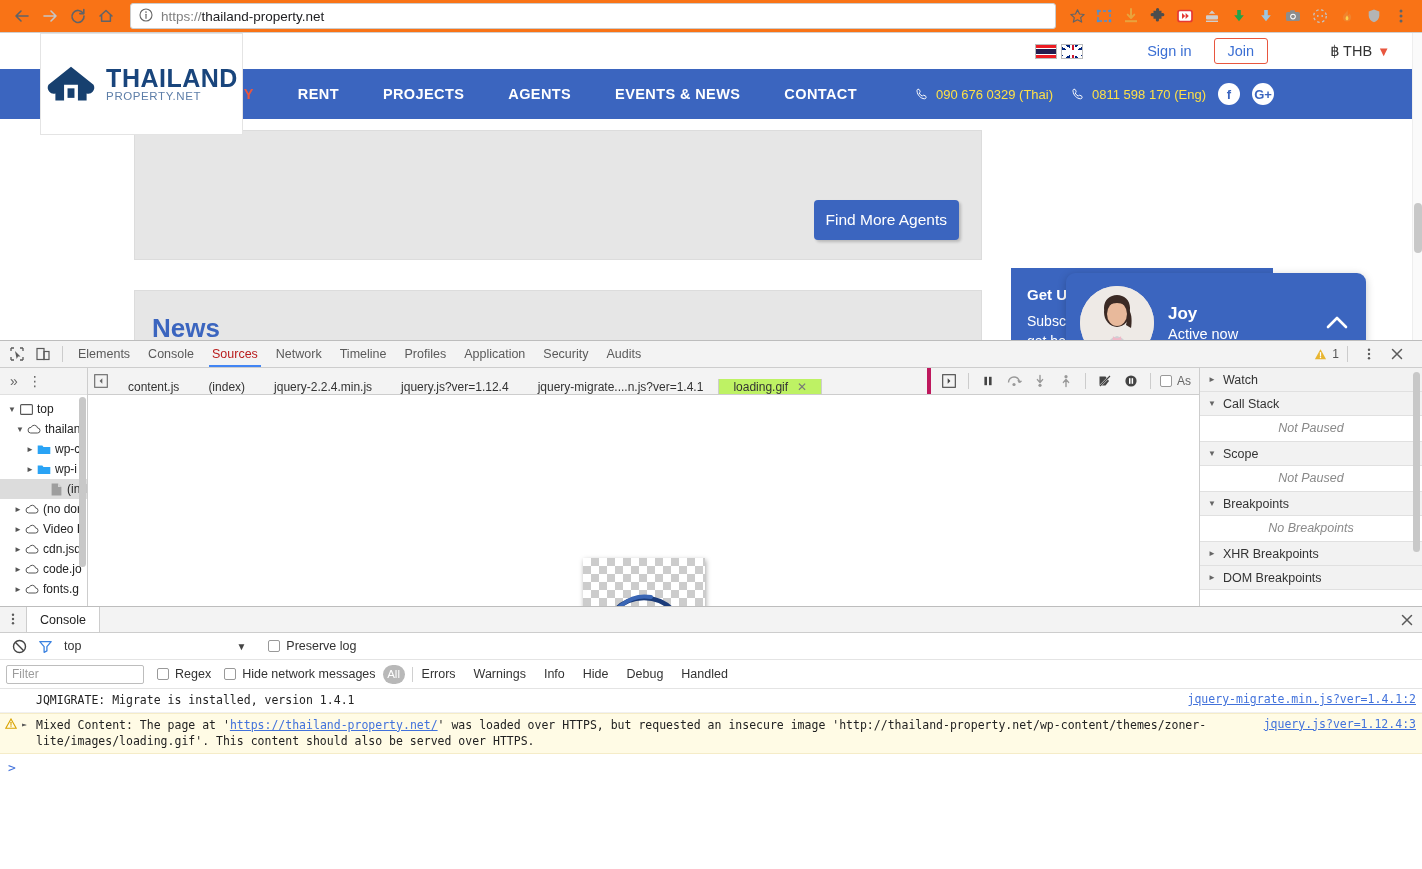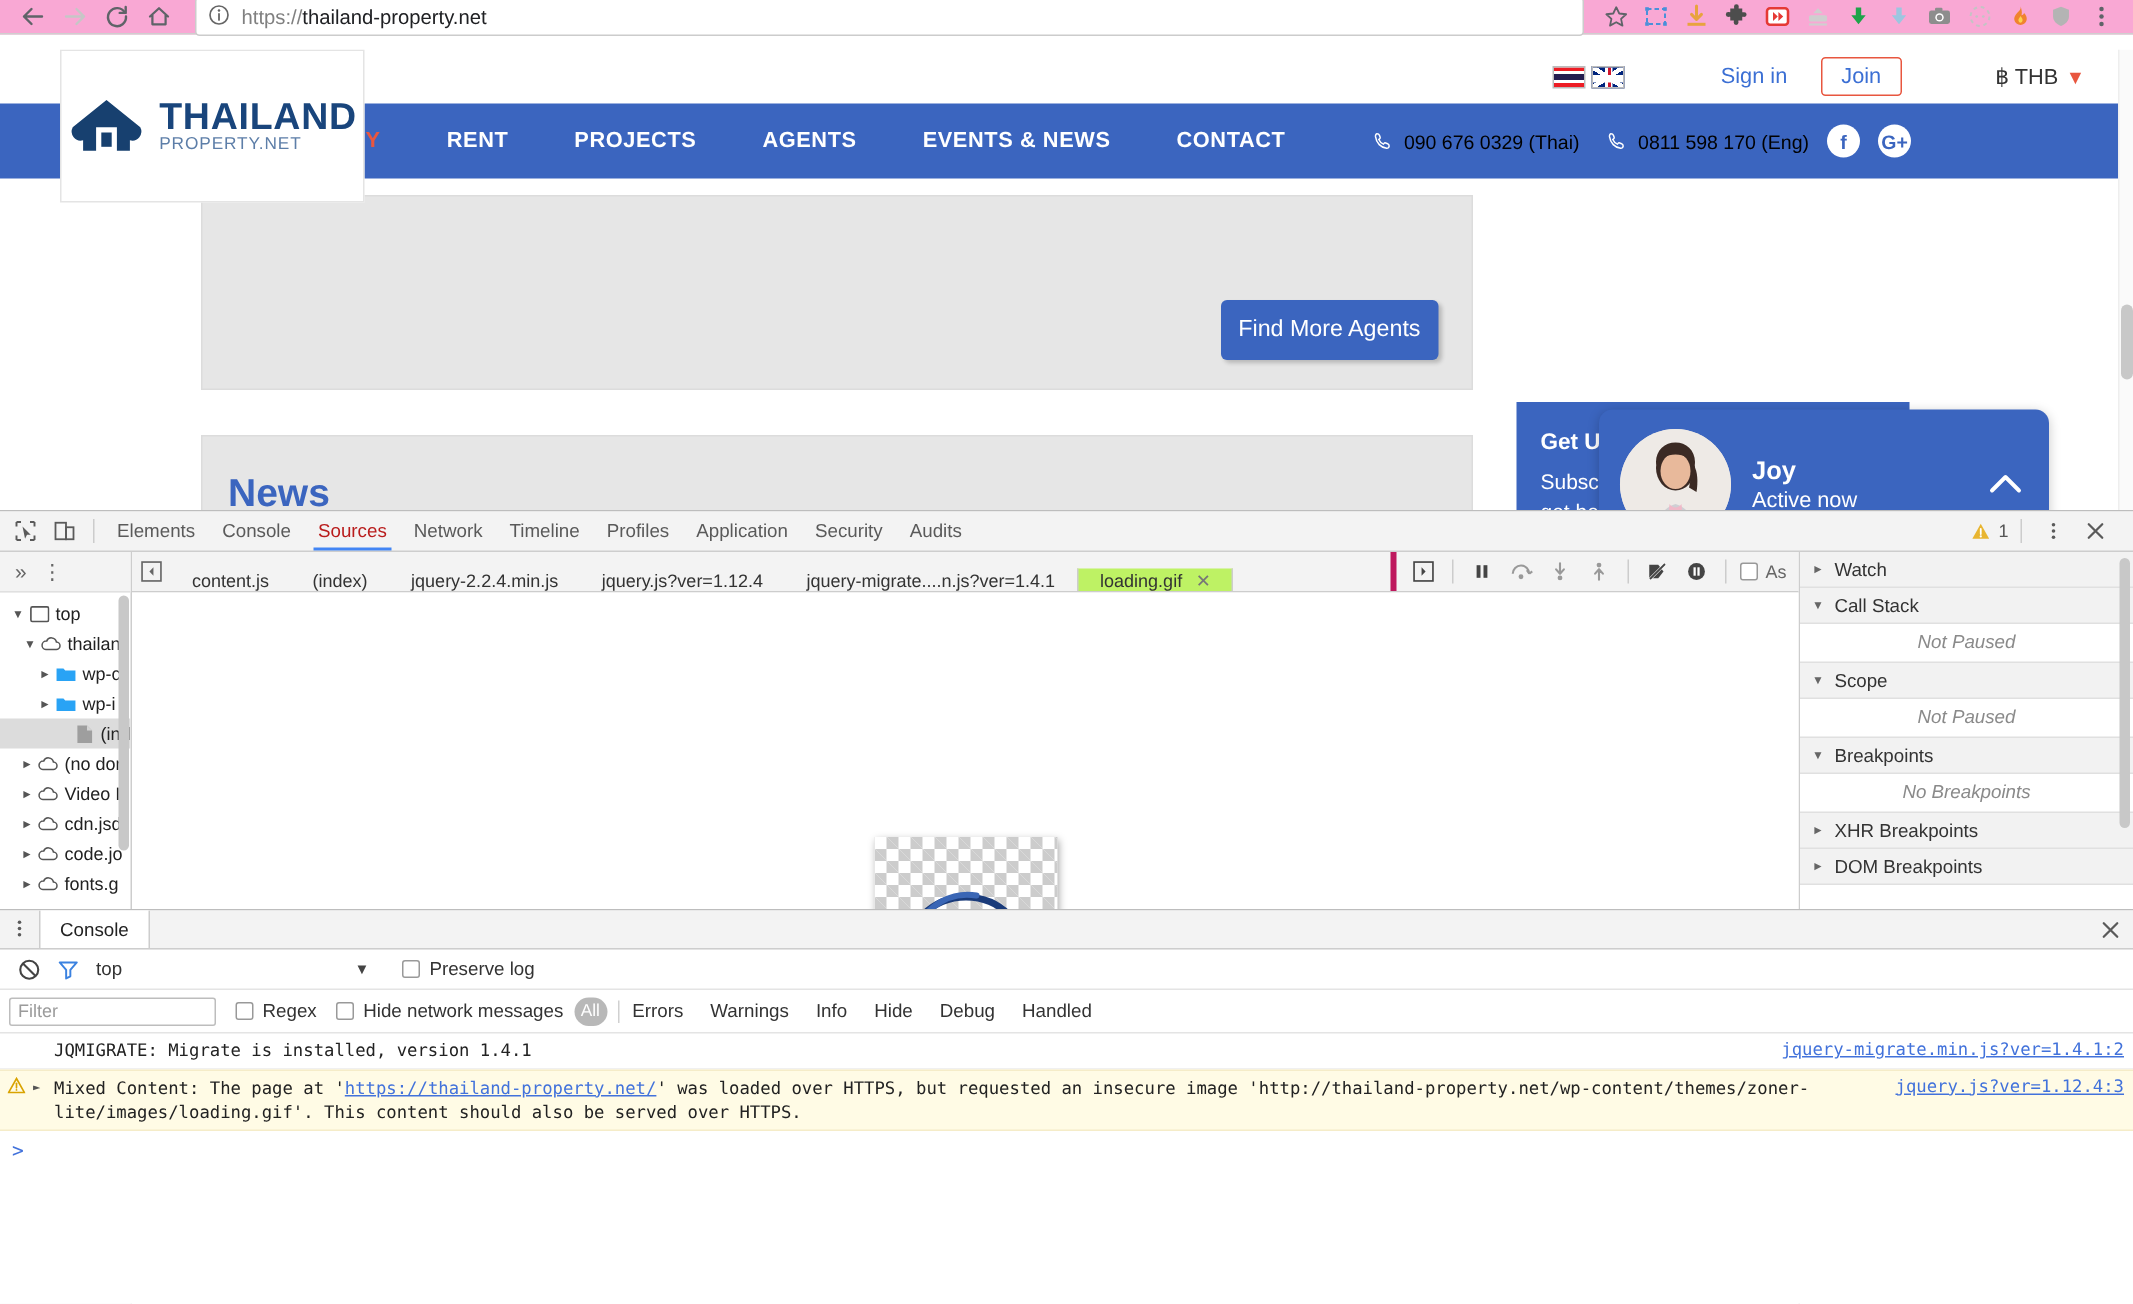--- a/index.html
+++ b/index.html
@@ -5,22 +5,22 @@
   * { box-sizing: border-box; margin: 0; padding: 0; }
   html, body {
     width: 1422px; height: 869px;
     font-family: "Liberation Sans", sans-serif;
     background: #fff; overflow: hidden;
   }
   body { position: relative; }
 
   
   .browser-bar {
-    position: absolute; top: 0; left: 0; width: 1422px; height: 23px;
-    background: #f9a8d4; border-bottom: 1px solid #cfcfcf;
+    position: absolute; top: 0; left: 0; width: 1422px; height: 33px;
+    background: #f97316; border-bottom: 1px solid #cfcfcf;
     display: flex; align-items: center; padding: 0 8px;
   }
   .nav-btn {
     width: 28px; height: 28px; display: flex; align-items: center;
     justify-content: center; flex: 0 0 auto;
   }
   .nav-btn svg { display: block; }
   .omnibox {
     flex: 1 1 auto; height: 26px; margin: 0 8px 0 10px;
     border: 1px solid #ccc; border-radius: 3px; background: #fff;
@@ -62,21 +62,21 @@
   .thb .caret { color: #e8563f; font-size: 13px; }
 
   .navbar {
     position: absolute; top: 36px; left: 0; width: 1412px; height: 50px;
     background: #3b65bf; display: flex; align-items: center;
   }
   .nav-links { display: flex; align-items: center; margin-left: 200px; }
   .nav-link { color: #fff; font-size: 14.5px; font-weight: bold; letter-spacing: .4px; padding: 0 22px; cursor: pointer; }
   .nav-link.active { color: #e8563f; }
   .nav-right { margin-left: auto; display: flex; align-items: center; gap: 0; padding-right: 138px; }
-  .phone { display: flex; align-items: center; color: #000000; font-size: 13px; margin-left: 18px; }
+  .phone { display: flex; align-items: center; color: #fde047; font-size: 13px; margin-left: 18px; }
   .phone svg { margin-right: 7px; }
   .soc { width: 22px; height: 22px; border-radius: 50%; background: #fff; color: #3b65bf;
          display: flex; align-items: center; justify-content: center; font-size: 13px; font-weight: bold; margin-left: 12px; cursor:pointer; }
 
   .logo-box {
     position: absolute; top: 0px; left: 40px; width: 203px; height: 102px;
     background: #fff; border: 1px solid #e4e4e4; display: flex; align-items: center;
     justify-content: center; z-index: 5;
   }
   .logo-house { width: 52px; height: 40px; margin-right: 9px; }

